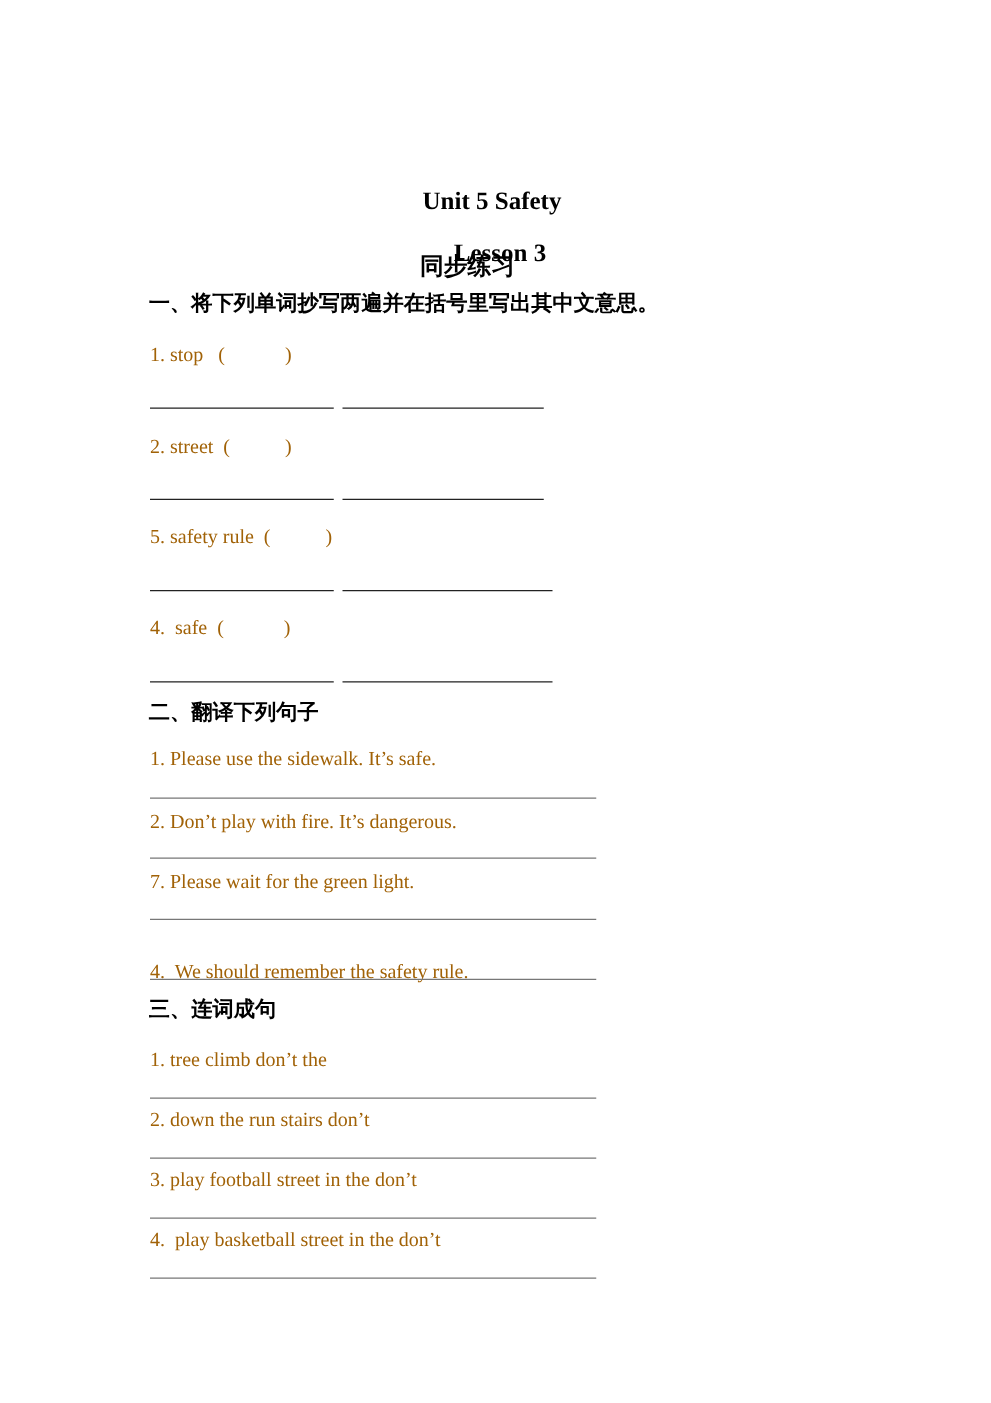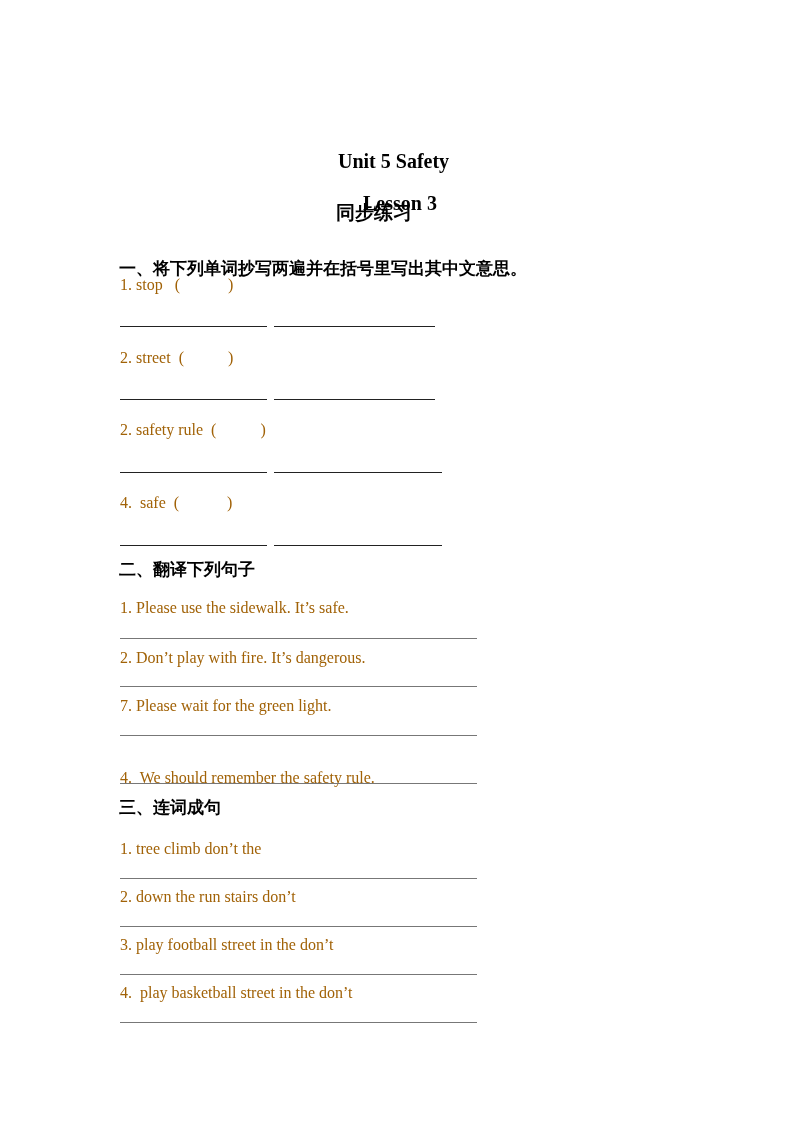--- a/index.html
+++ b/index.html
@@ -12,31 +12,31 @@
   .line { height:0; border-top:1.3px solid #222; }
   .gline { height:0; border-top:1px solid #777; left:120px; width:357px; }
 </style>
 </head>
 <body>
 
 <div class="abs title" style="left:338px; top:106px;">Unit 5 Safety</div>
 <div class="abs title" style="left:363px; top:148px;">Lesson 3</div>
 <div class="abs cn-title" style="left:336px; top:188px;margin-top:12px;">同步练习</div>
 
-<div class="abs sec" style="top:231px;margin-top:26px;">一、将下列单词抄写两遍并在括号里写出其中文意思。</div>
+<div class="abs sec" style="top:231px;">一、将下列单词抄写两遍并在括号里写出其中文意思。</div>
 
 <div class="abs item" style="top:276px;">1. stop   (            )</div>
 <div class="abs line" style="left:120px; width:147px; top:326px;"></div>
 <div class="abs line" style="left:274px; width:161px; top:326px;"></div>
 
 <div class="abs item" style="top:349px;">2. street  (           )</div>
 <div class="abs line" style="left:120px; width:147px; top:399px;"></div>
 <div class="abs line" style="left:274px; width:161px; top:399px;"></div>
 
-<div class="abs item" style="top:421px;">2. safety rule  (           )</div>
+<div class="abs item" style="top:421px;">5. safety rule  (           )</div>
 <div class="abs line" style="left:120px; width:147px; top:472px;"></div>
 <div class="abs line" style="left:274px; width:168px; top:472px;"></div>
 
 <div class="abs item" style="top:494px;">4.  safe  (            )</div>
 <div class="abs line" style="left:120px; width:147px; top:545px;"></div>
 <div class="abs line" style="left:274px; width:168px; top:545px;"></div>
 
 <div class="abs sec" style="top:558px;">二、翻译下列句子</div>
 
 <div class="abs item" style="top:599px;">1. Please use the sidewalk. It’s safe.</div>

